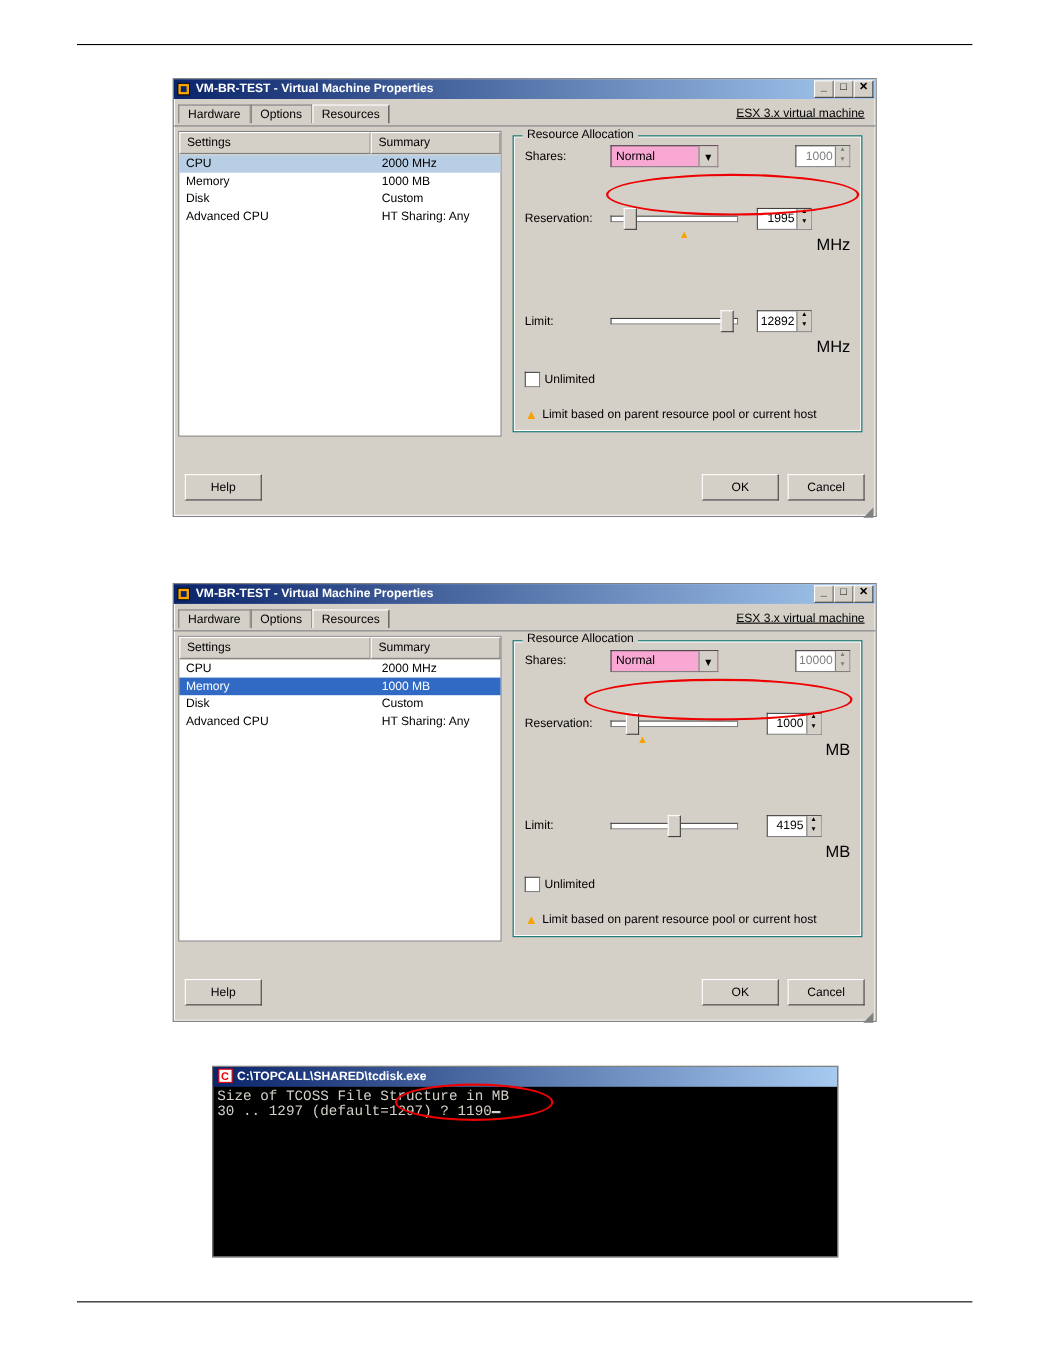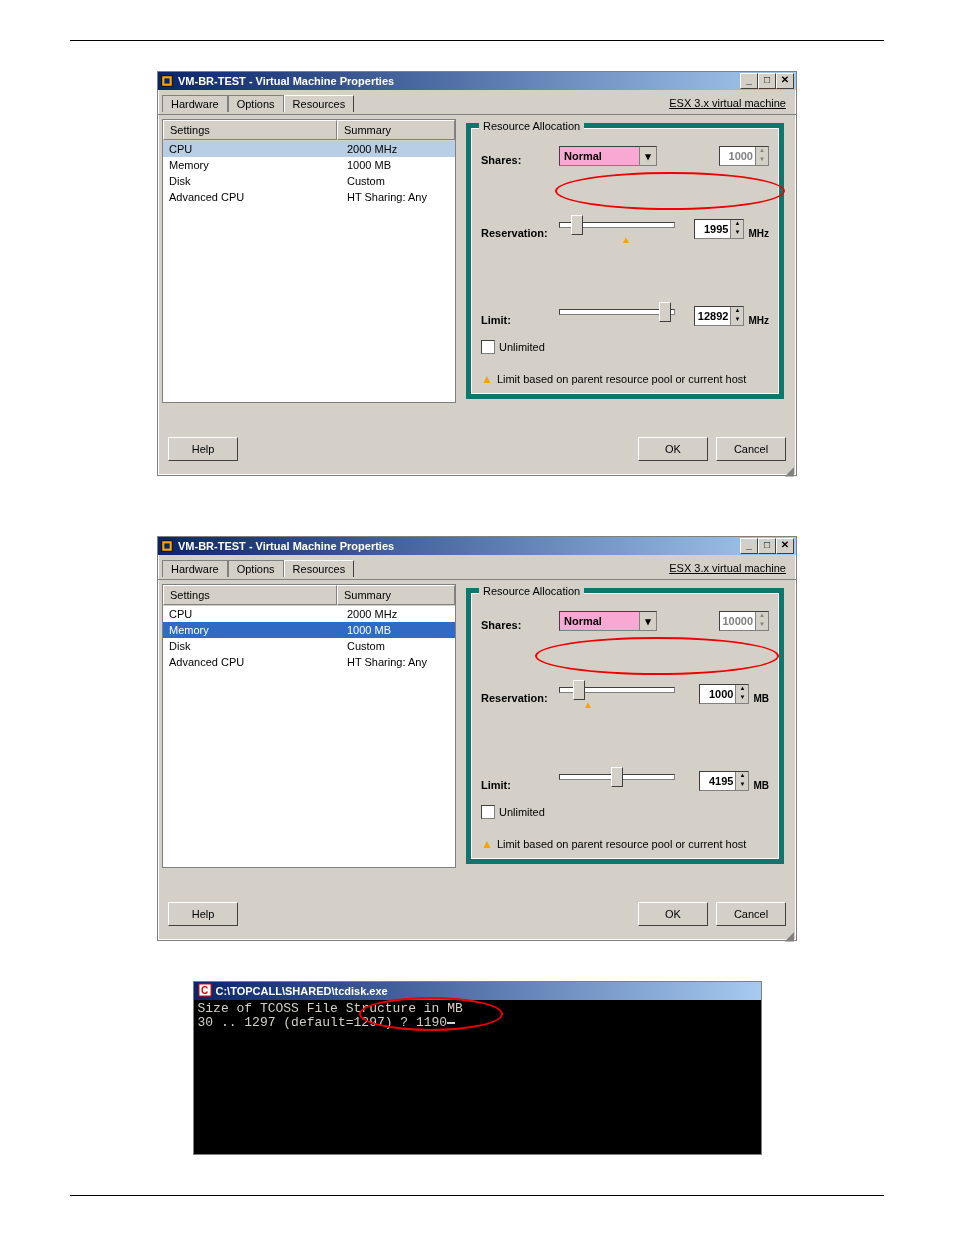--- a/index.html
+++ b/index.html
@@ -125,40 +125,39 @@
   .settings-row.selected-dark {
     background: #316ac5;
     color: #fff;
   }
   .right-pane {
     flex: 1;
     padding: 8px 12px 8px 6px;
     position: relative;
   }
   .groupbox {
-    border: 5px solid #0f766e;
+    border: 1px solid #0f766e;
     box-shadow: inset 1px 1px 0 #fff, inset -1px -1px 0 #fff;
-    padding: 12px 10px 8px 10px;
+    padding: 2px 10px 8px 10px;
     position: relative;
   }
   .groupbox-title {
     position: absolute;
     top: -8px;
     left: 8px;
     background: #d4d0c8;
     padding: 0 4px;
     font-size: 11px;
   }
   .form-row {
     display: flex;
-    align-items: flex-end;
+    align-items: center;
     margin: 6px 0 14px 0;
     font-size: 11px;
     position: relative;
-    font-weight: bold;
   }
   .form-row .lbl { width: 78px; }
   .select {
     width: 88px;
     height: 18px;
     background: #f9a8d4;
     border: 1px solid #808080;
     border-top-color: #404040;
     border-left-color: #404040;
     display: flex;
@@ -226,21 +225,21 @@
     border-right-color: #404040;
     border-bottom-color: #404040;
     top: 4px;
   }
   .slider-marker {
     position: absolute;
     font-size: 10px;
     color: #f7a400;
     bottom: -6px;
   }
-  .unit { margin-left: 4px; font-size: 10px; margin-top: 48px; }
+  .unit { margin-left: 4px; font-size: 15px; margin-top: 48px; }
   .checkbox-row { display: flex; align-items: center; font-size: 11px; margin-top: 6px; }
   .checkbox {
     width: 12px; height: 12px; background: #fff;
     border: 1px solid #808080; border-top-color: #404040; border-left-color: #404040;
     margin-right: 4px;
   }
   .warn-row { display: flex; align-items: center; font-size: 11px; margin-top: 18px; }
   .warn-icon { color: #f7a400; margin-right: 4px; font-size: 12px; }
   .button-row {
     display: flex;

